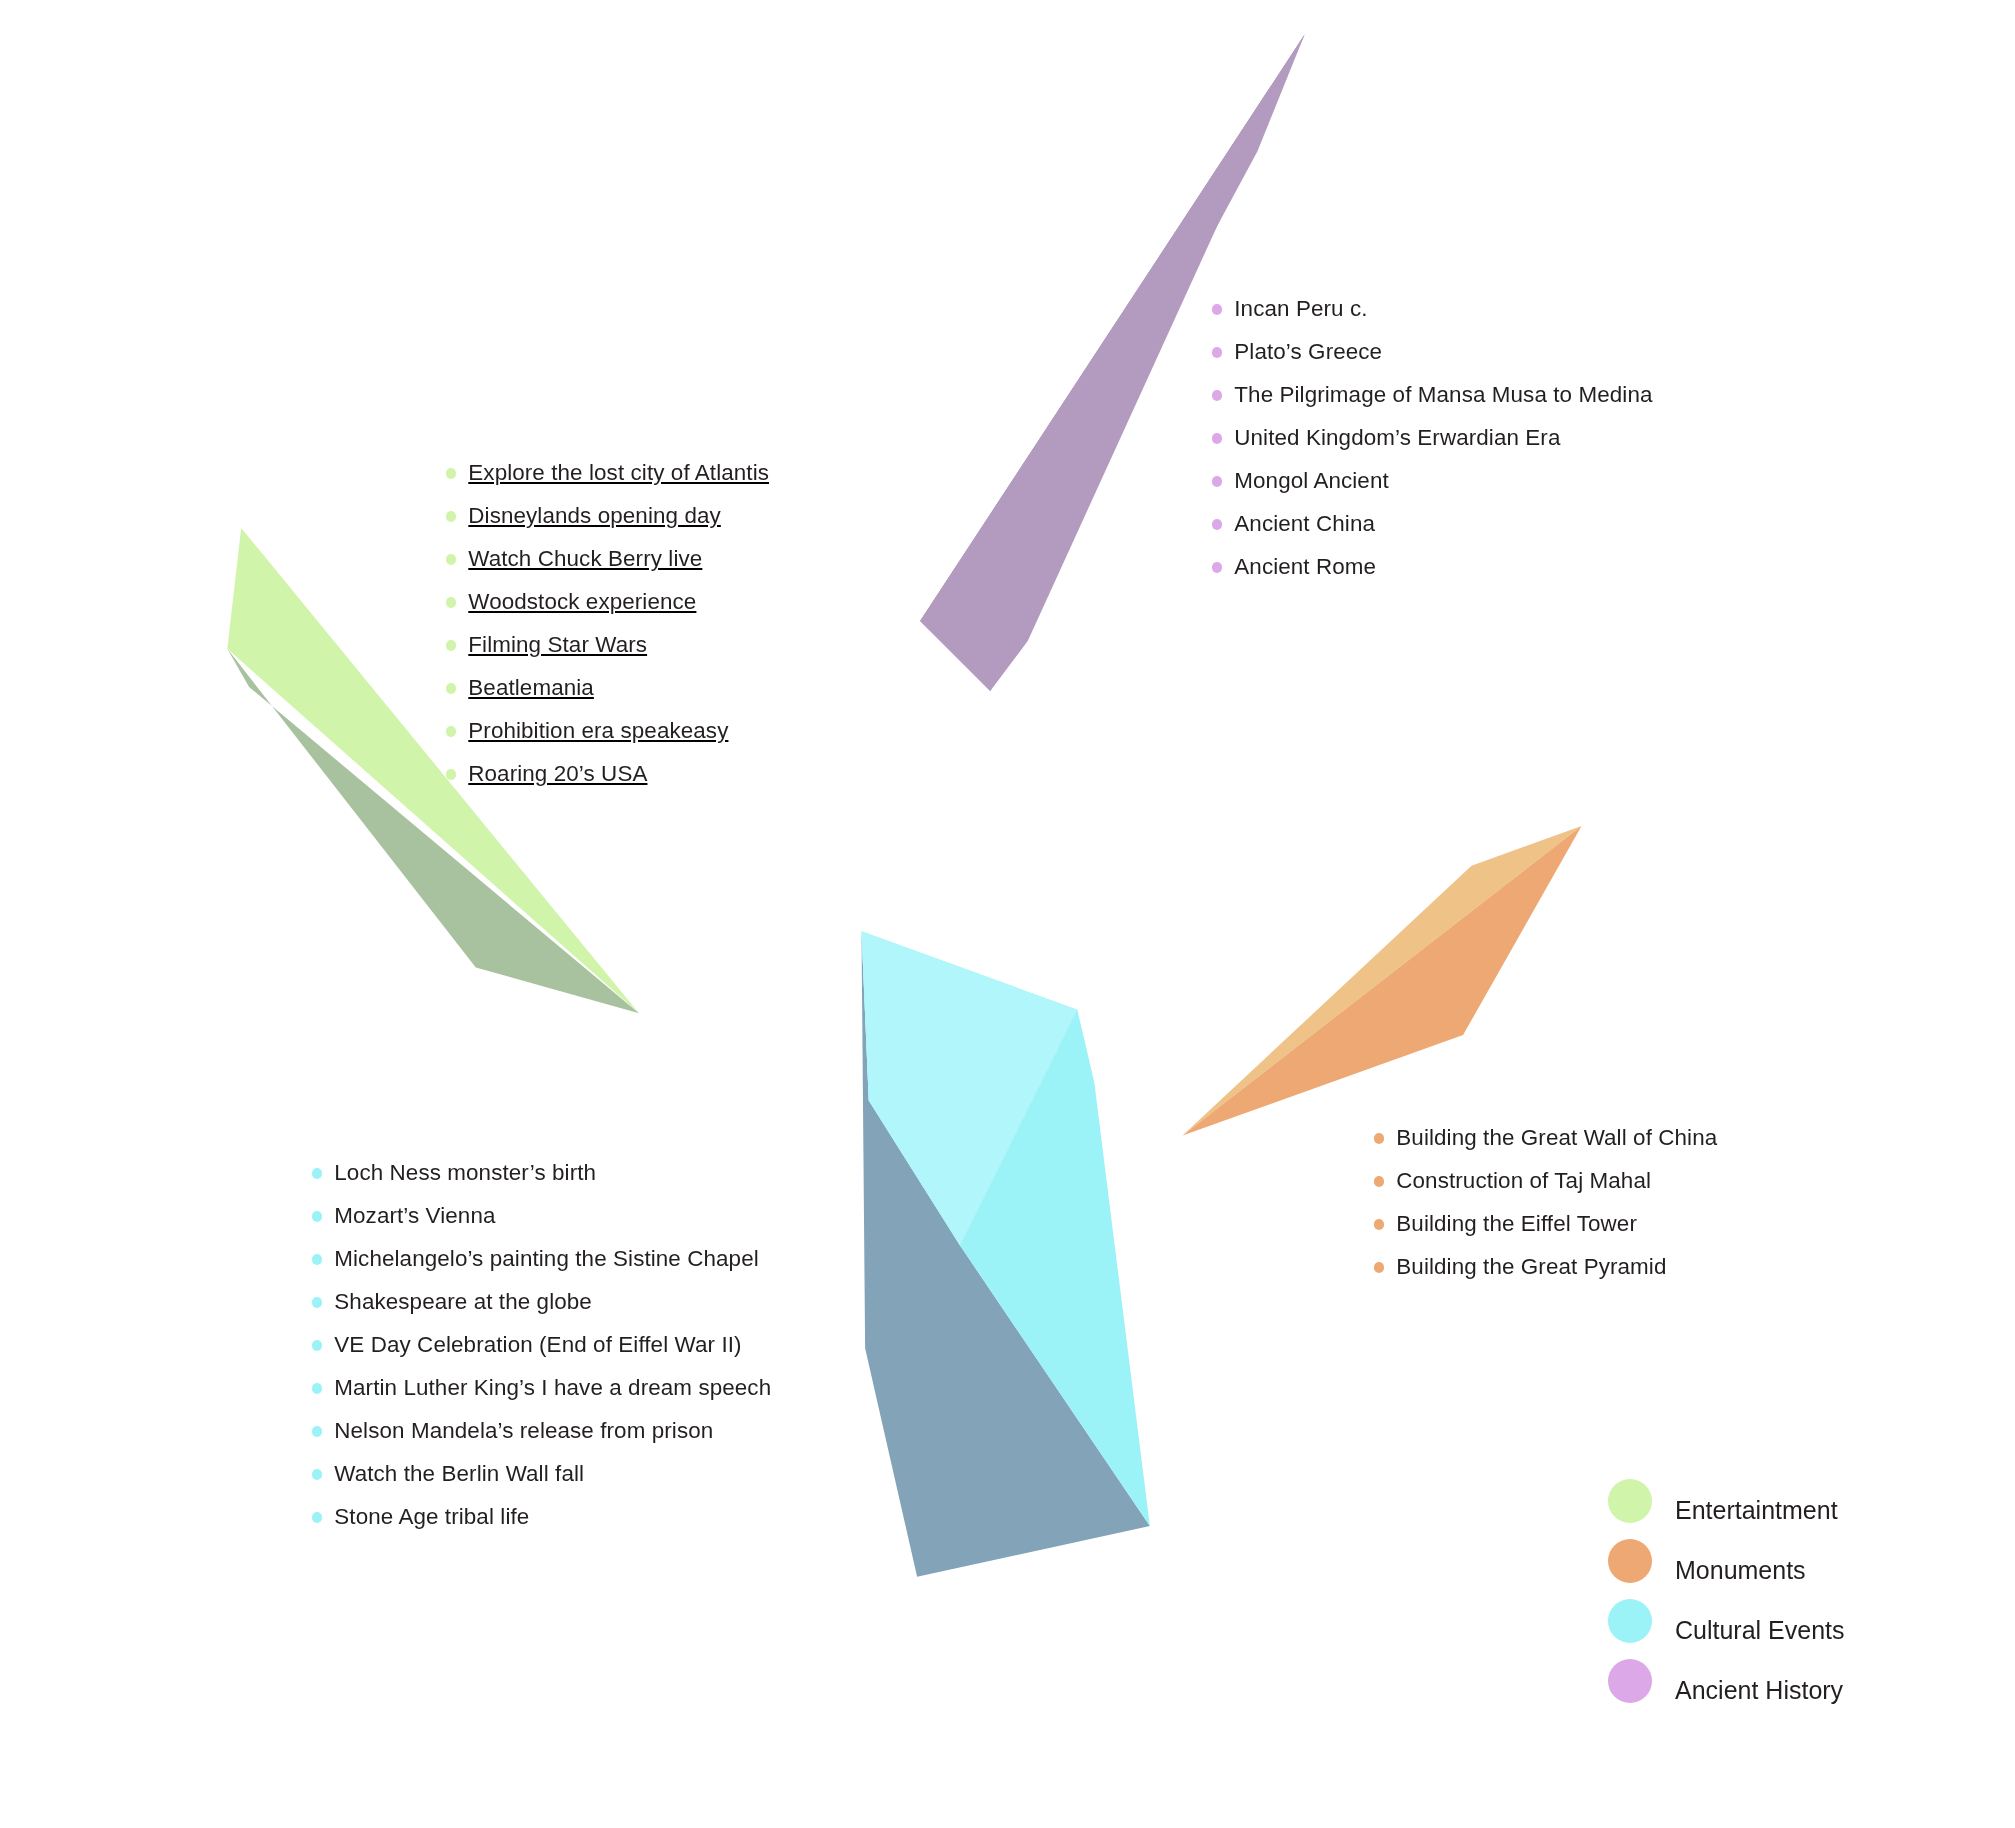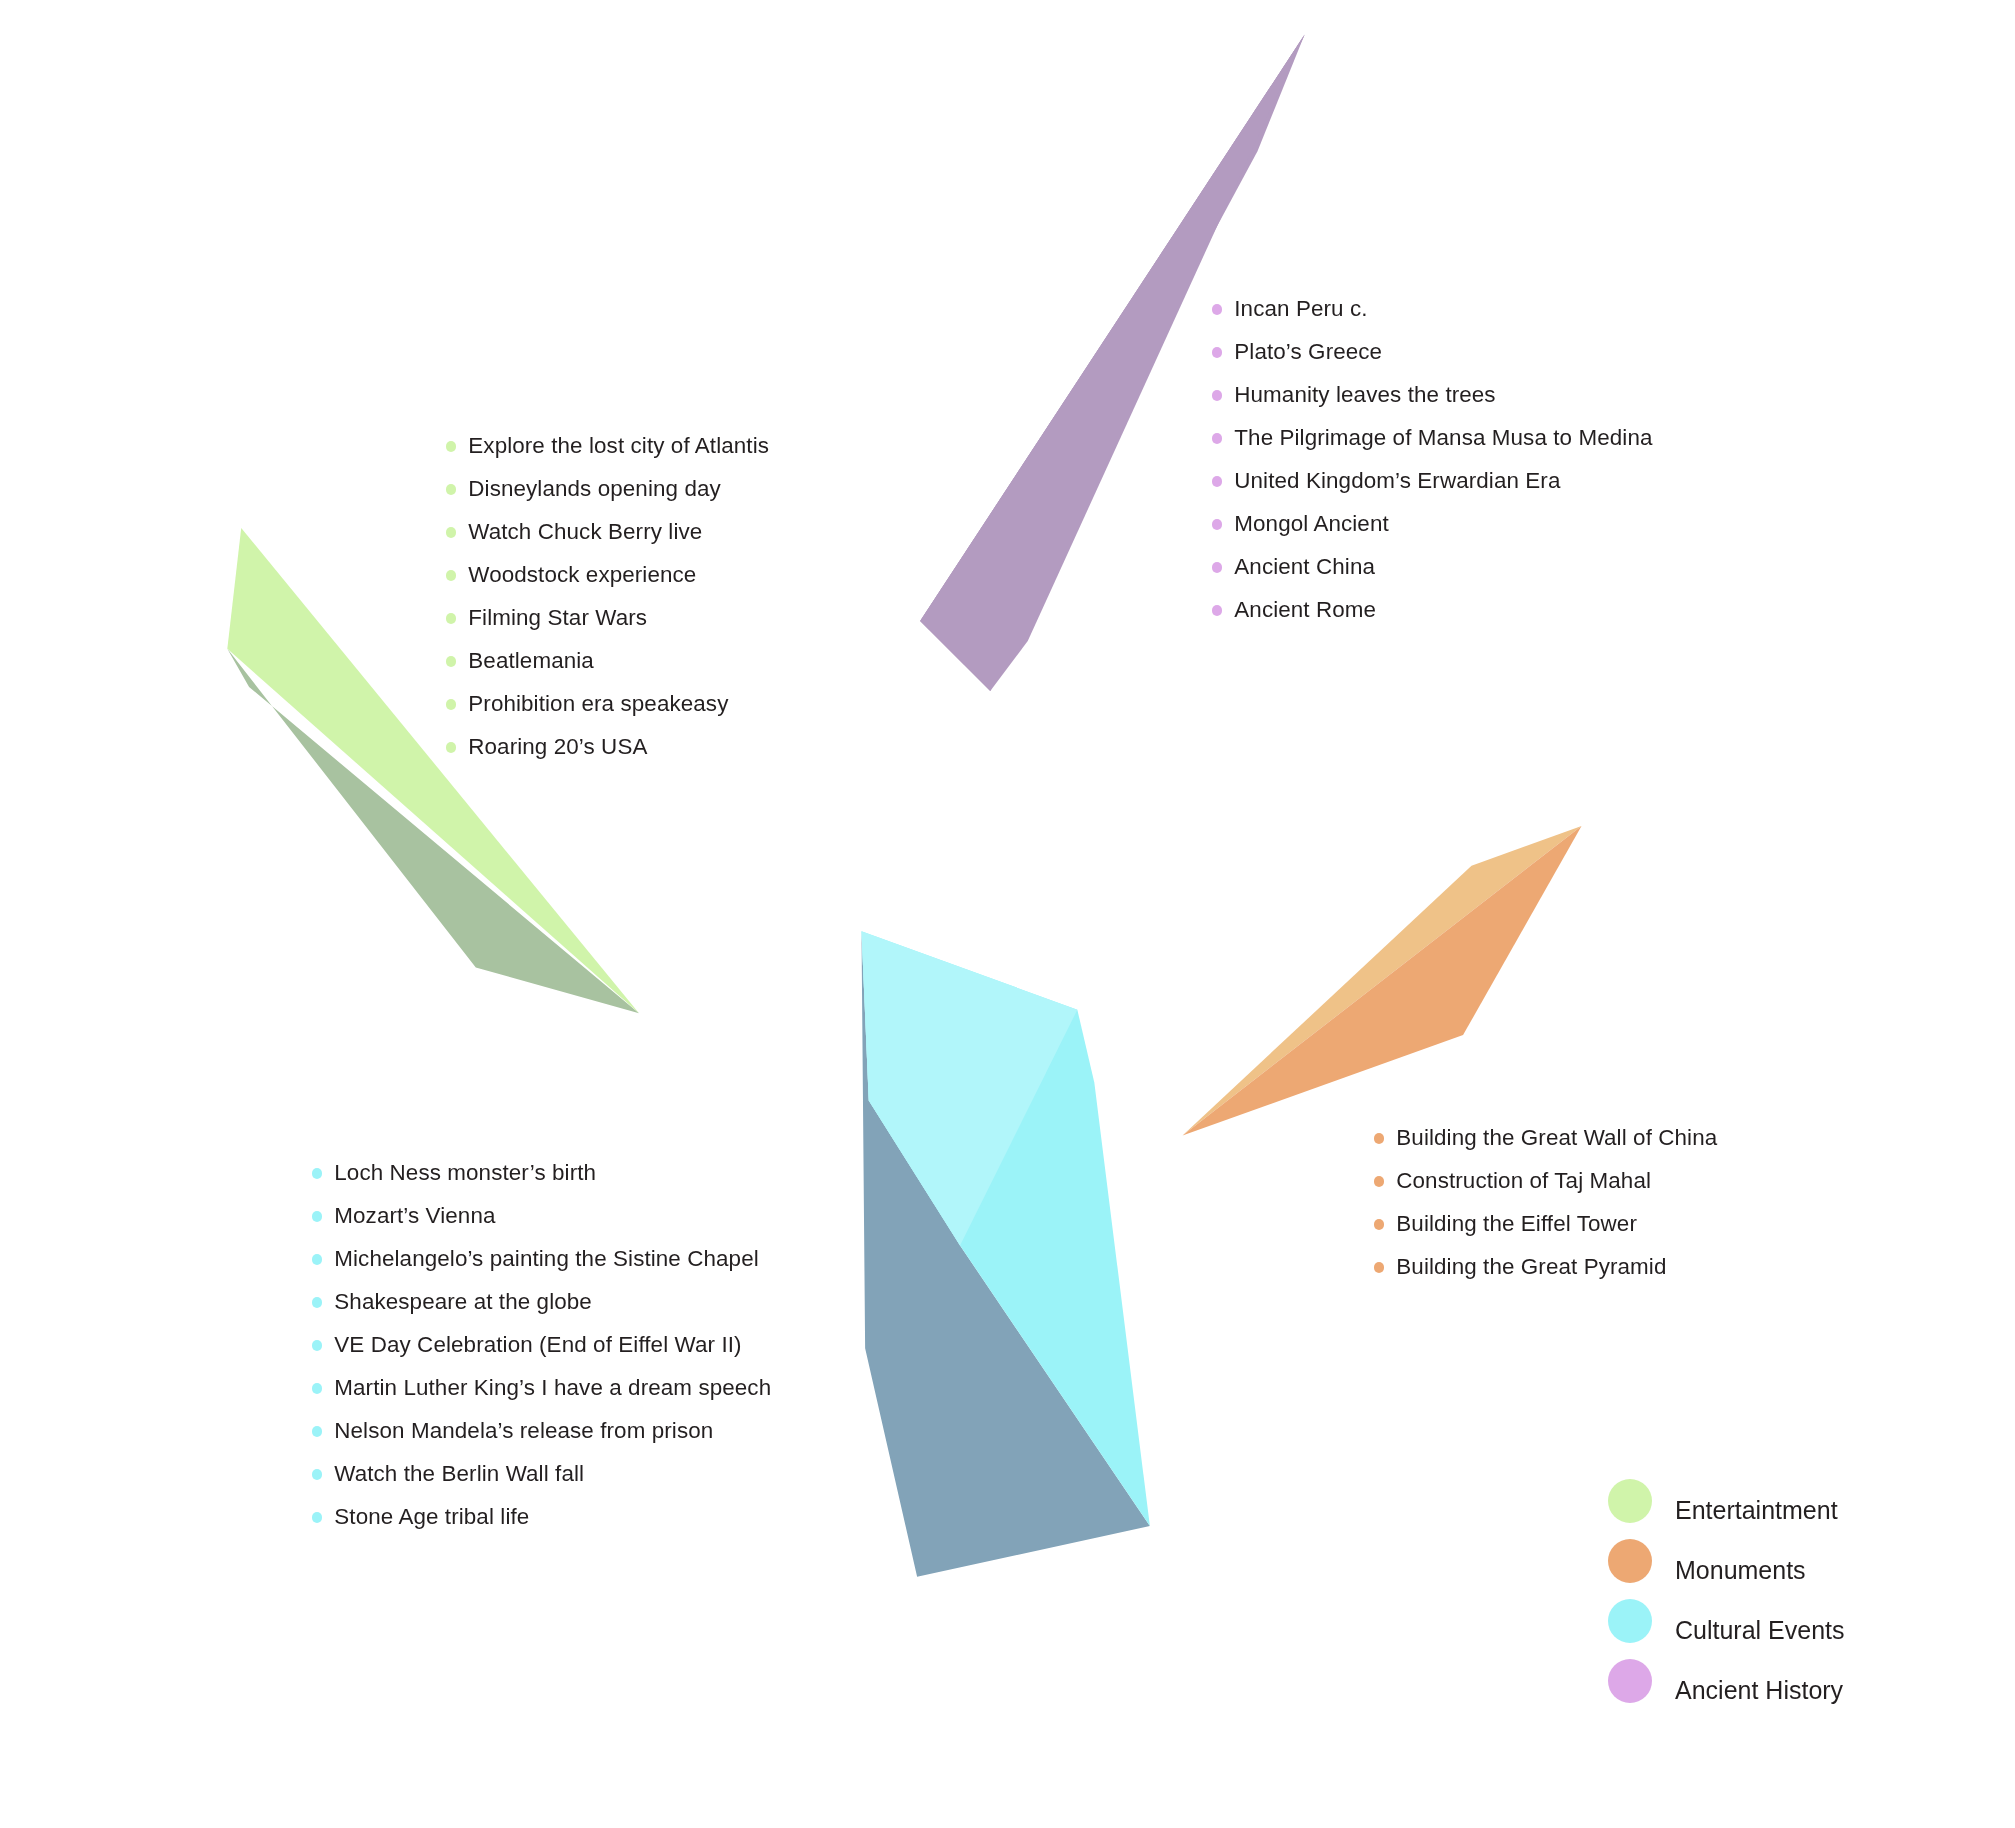--- a/index.html
+++ b/index.html
@@ -94,21 +94,21 @@
       <polygon points="1425,1540 1782,1670 1810,1790 1902,2524 1588,2060 1437,1820" fill="#9bf3f8"></polygon>
       <polygon points="1425,1540 1782,1670 1588,2060 1437,1820" fill="#b1f6fa"></polygon>
     </g>
 
     <g>
       <polygon points="2616,1366 2434,1432 1956,1878" fill="#efc288"></polygon>
       <polygon points="2616,1366 1956,1878 2420,1712" fill="#eda873"></polygon>
     </g>
   </svg>
 
-  <div class="list-group" id="list-entertainment" style="left:446px; top:425px;">
+  <div class="list-group" id="list-entertainment" style="left:446px; top:452px;text-decoration:underline;">
     <div class="list-row">
       <span class="bullet" style="background:#d0f4aa"></span>
       <span class="list-label">Explore the lost city of Atlantis</span>
     </div>
     <div class="list-row">
       <span class="bullet" style="background:#d0f4aa"></span>
       <span class="list-label">Disneylands opening day</span>
     </div>
     <div class="list-row">
       <span class="bullet" style="background:#d0f4aa"></span>
@@ -137,24 +137,20 @@
   </div>
 
   <div class="list-group" id="list-ancient-history" style="left:1212px; top:288px;">
     <div class="list-row">
       <span class="bullet" style="background:#dda8e8"></span>
       <span class="list-label">Incan Peru c.</span>
     </div>
     <div class="list-row">
       <span class="bullet" style="background:#dda8e8"></span>
       <span class="list-label">Plato’s Greece</span>
-    </div>
-    <div class="list-row">
-      <span class="bullet" style="background:#dda8e8"></span>
-      <span class="list-label">Humanity leaves the trees</span>
     </div>
     <div class="list-row">
       <span class="bullet" style="background:#dda8e8"></span>
       <span class="list-label">The Pilgrimage of Mansa Musa to Medina</span>
     </div>
     <div class="list-row">
       <span class="bullet" style="background:#dda8e8"></span>
       <span class="list-label">United Kingdom’s Erwardian Era</span>
     </div>
     <div class="list-row">

